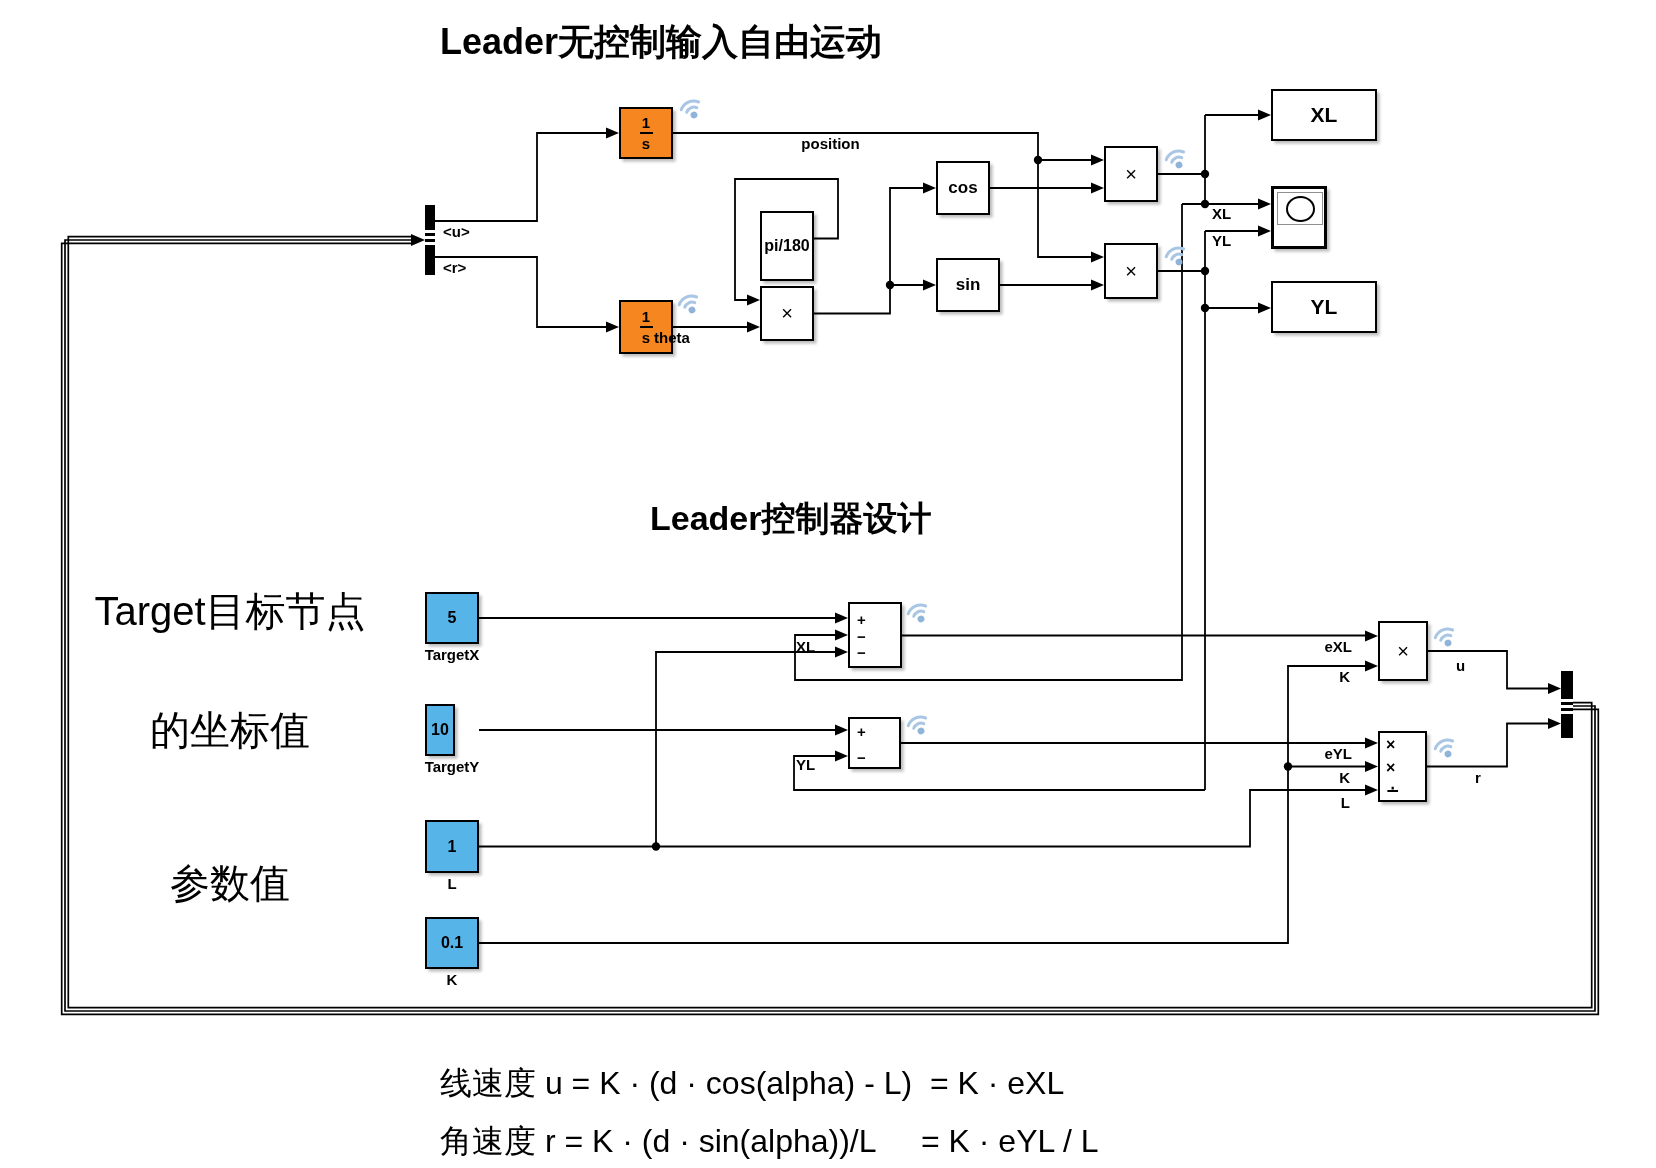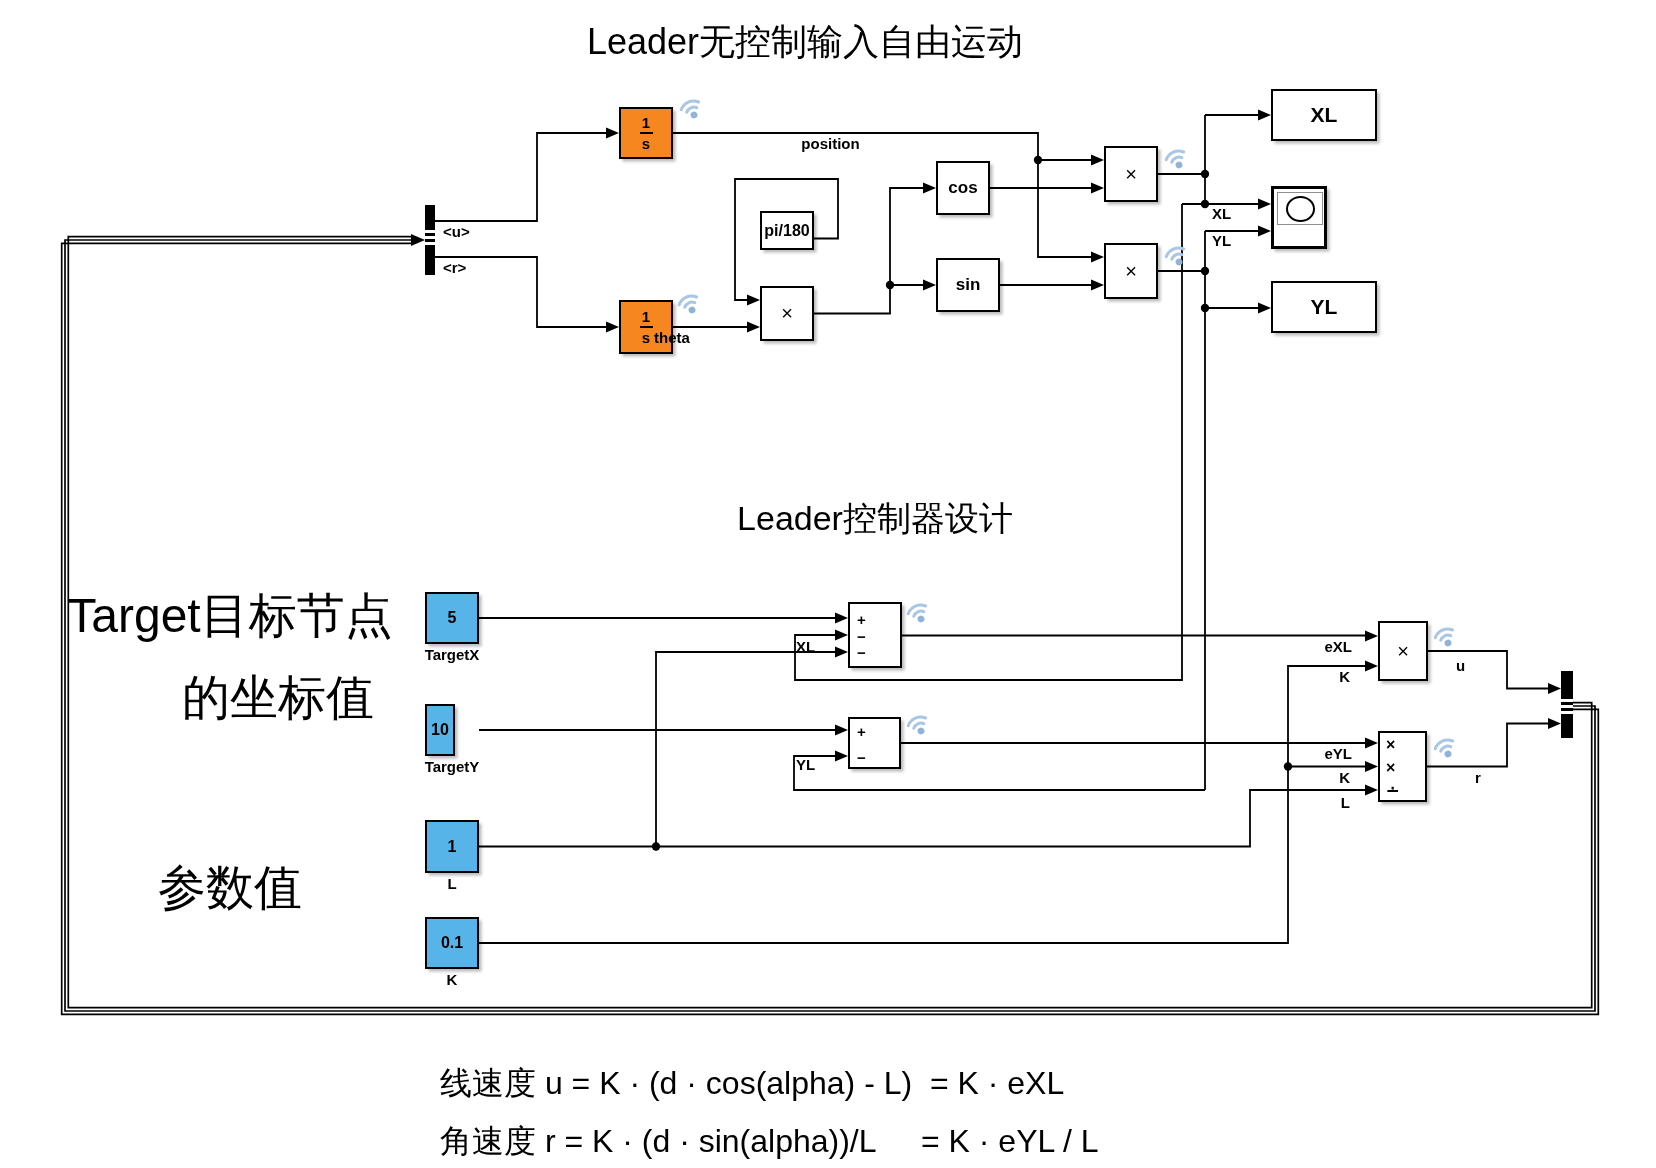--- a/index.html
+++ b/index.html
@@ -11,22 +11,22 @@
        font-weight:700;font-size:17px;}
   .integ{background:#f6861f;}
   .const{background:#56b4e9;font-size:16px;}
   .frac{display:flex;flex-direction:column;align-items:center;line-height:1;font-size:15px;font-weight:700;}
   .frac .bar{width:13px;height:2px;background:#000;margin:2px 0;}
   .busbar{position:absolute;z-index:2;background:#000;}
   .notch{position:absolute;left:0;width:100%;height:2.5px;background:#fff;}
   .lbl{position:absolute;z-index:3;font-weight:700;font-size:15px;white-space:nowrap;line-height:1.1;}
   .ctr{text-align:center;}
   .rgt{text-align:right;}
-  .title{position:absolute;z-index:3;font-weight:400;font-size:36px;text-align:center;white-space:nowrap;}
-  .bigtxt{position:absolute;z-index:3;font-weight:500;font-size:48px;text-align:center;white-space:nowrap;}
+  .title{position:absolute;z-index:3;font-weight:700;font-size:36px;text-align:left;white-space:nowrap;}
+  .bigtxt{position:absolute;z-index:3;font-weight:500;font-size:40px;text-align:center;white-space:nowrap;}
   .eq{position:absolute;z-index:3;font-weight:400;font-size:32px;white-space:nowrap;margin-top:20px;}
   .sign{position:absolute;font-size:15px;font-weight:700;line-height:1;}
   .prodx{font-size:20px;font-weight:400;}
   .scope-inner{position:absolute;left:3px;top:3px;width:44px;height:31px;border:1.5px solid #8f8f8f;
                display:flex;align-items:center;justify-content:center;}
   .scope-circle{width:25px;height:22px;border:2.5px solid #000;border-radius:50%;}
   .badge{position:absolute;z-index:3;}
   .arc{fill:none;stroke:#a9c6e4;stroke-width:3;stroke-linecap:round;}
   .dotb{fill:#8fb3d9;}
 </style>
@@ -110,21 +110,21 @@
       <circle cx="1205" cy="271" r="4.2"></circle>
       <circle cx="1205" cy="308" r="4.2"></circle>
       <circle cx="656" cy="846.5" r="4.2"></circle>
       <circle cx="1288" cy="766.5" r="4.2"></circle>
     </g>
   </svg>
 
   <div class="title" style="left:440px;top:18px;width:730px;">Leader无控制输入自由运动</div>
   <div class="title" style="left:650px;top:496px;width:450px;font-size:34px;">Leader控制器设计</div>
   <div class="bigtxt" style="left:60px;top:584px;width:340px;">Target目标节点</div>
-  <div class="bigtxt" style="left:60px;top:666px;width:340px;margin-left:48px;">的坐标值</div>
+  <div class="bigtxt" style="left:60px;top:703px;width:340px;">的坐标值</div>
   <div class="bigtxt" style="left:60px;top:856px;width:340px;">参数值</div>
   <div class="eq" style="left:440px;top:1042px;">线速度 u = K · (d · cos(alpha) - L)&nbsp; = K · eXL</div>
   <div class="eq" style="left:440px;top:1100px;">角速度 r = K · (d · sin(alpha))/L&nbsp;&nbsp;&nbsp;&nbsp;&nbsp;= K · eYL / L</div>
 
   <div class="busbar" style="left:425px;top:205px;width:10px;height:70px;">
     <div class="notch" style="top:25px;"></div>
     <div class="notch" style="top:31px;"></div>
     <div class="notch" style="top:37px;"></div>
   </div>
   <div class="busbar" style="left:1561px;top:671px;width:12px;height:67px;">
@@ -142,21 +142,21 @@
   </div>
 
   <div class="blk integ" style="left: 619px; top: 300px; width: 54px; height: 54px; background: rgb(246, 134, 31);">
     <div class="frac">
       <span>1</span>
       <div class="bar"></div>
       <span>s</span>
     </div>
   </div>
 
-  <div class="blk" style="left:760px;top:211px;width:54px;height:39px;font-size:16px;">
+  <div class="blk" style="left:760px;top:211px;width:54px;height:70px;font-size:16px;">
     <span>pi/180</span>
   </div>
 
   <div class="blk" style="left:760px;top:286px;width:54px;height:55px;">
     <span class="prodx">×</span>
   </div>
 
   <div class="blk" style="left:936px;top:161px;width:54px;height:54px;">
     <span>cos</span>
   </div>

